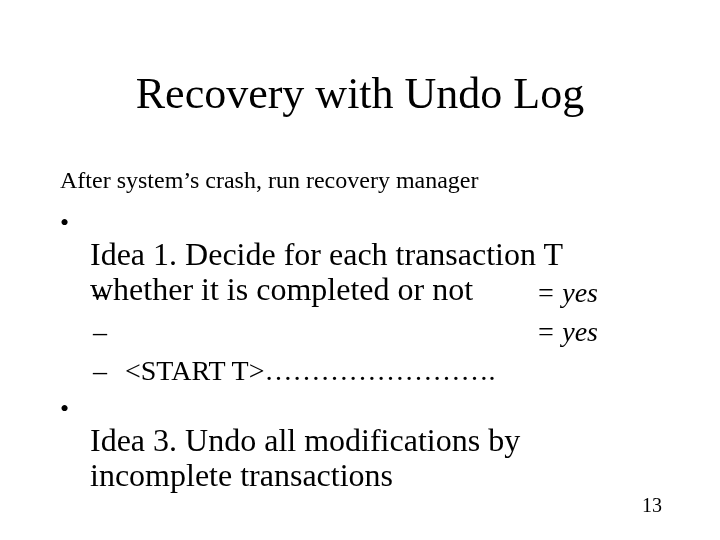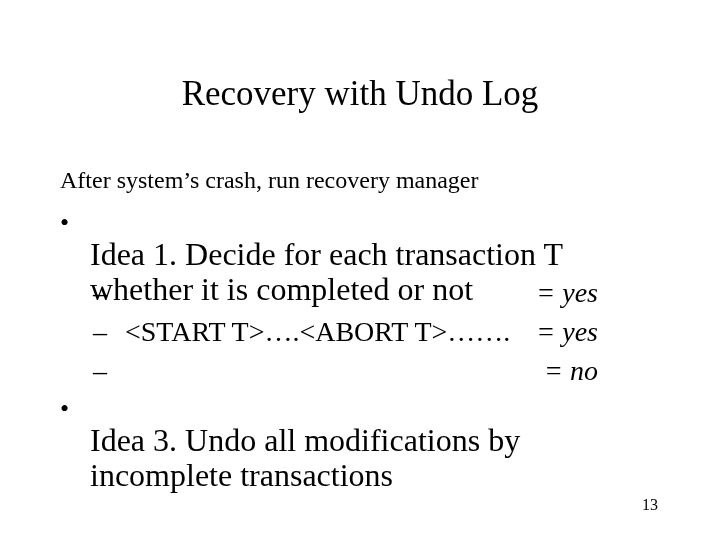--- a/index.html
+++ b/index.html
@@ -11,21 +11,21 @@
     color: #000000;
     font-family: "Liberation Serif", "DejaVu Serif", serif;
     overflow: hidden;
   }
   .title {
     position: absolute;
     top: 70px;
     left: 0;
     width: 720px;
     text-align: center;
-    font-size: 35px;
+    font-size: 44px;
     line-height: 48px;
     white-space: nowrap;
   }
   .intro {
     position: absolute;
     top: 163px;
     left: 60px;
     font-size: 24px;
     line-height: 34px;
     white-space: nowrap;
@@ -66,21 +66,21 @@
     margin-left: auto;
     font-style: italic;
   }
   #sub1 { top: 273px; }
   #sub2 { top: 312px; }
   #sub3 { top: 351px; }
   .page-number {
     position: absolute;
     top: 497px;
     left: 642px;
-    font-size: 16px;
+    font-size: 20px;
     line-height: 16px;
   }
 </style>
 </head>
 <body>
 
 <div class="slide">
 
   <div class="title">Recovery with Undo Log</div>
 
@@ -91,27 +91,26 @@
     <span class="bullet-text">Idea 1. Decide for each transaction T whether it is completed or not</span>
   </div>
 
   <div class="subitem" id="sub1">
     <span class="marker">–</span>
     <span class="answer">= yes</span>
   </div>
 
   <div class="subitem" id="sub2">
     <span class="marker">–</span>
-    <span class="pattern">&lt;START T&gt;….&lt;ABORT T&gt;…….</span>
     <span class="answer">= yes</span>
   </div>
 
   <div class="subitem" id="sub3">
     <span class="marker">–</span>
-    <span class="answer">= no</span>
+    <span class="pattern">&lt;START T&gt;…………………….</span>
   </div>
 
   <div class="bullet-item" id="idea2">
     <span class="marker">•</span>
     <span class="bullet-text">Idea 3. Undo all modifications by incomplete transactions</span>
   </div>
 
   <div class="page-number">13</div>
 
 </div>

